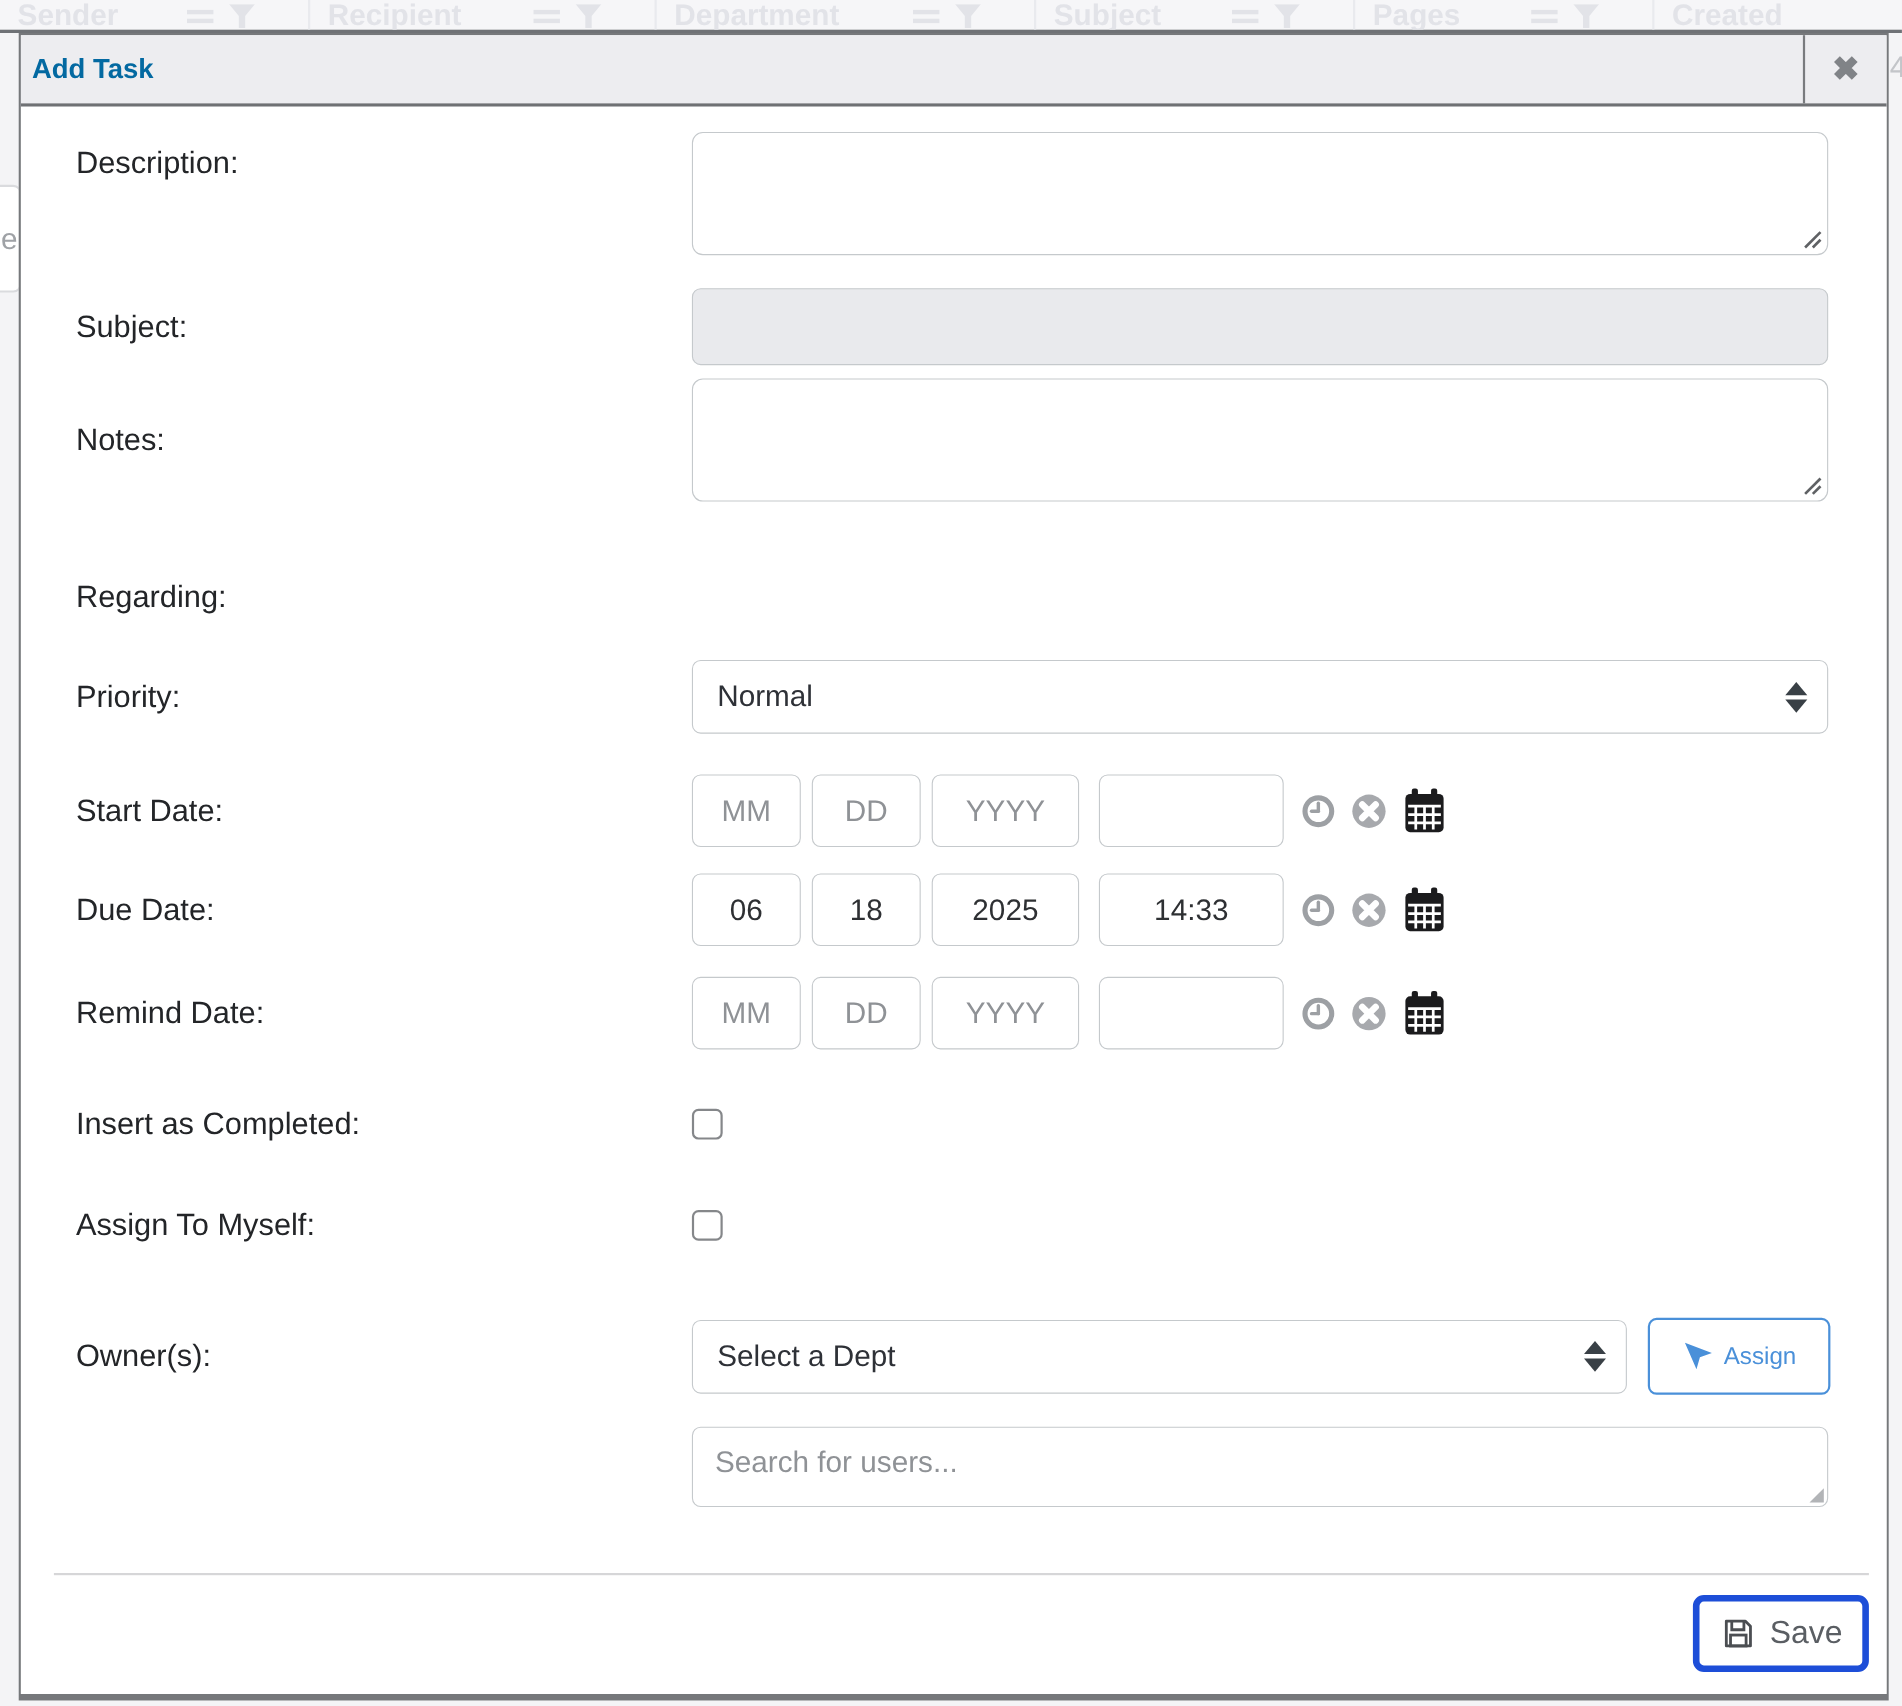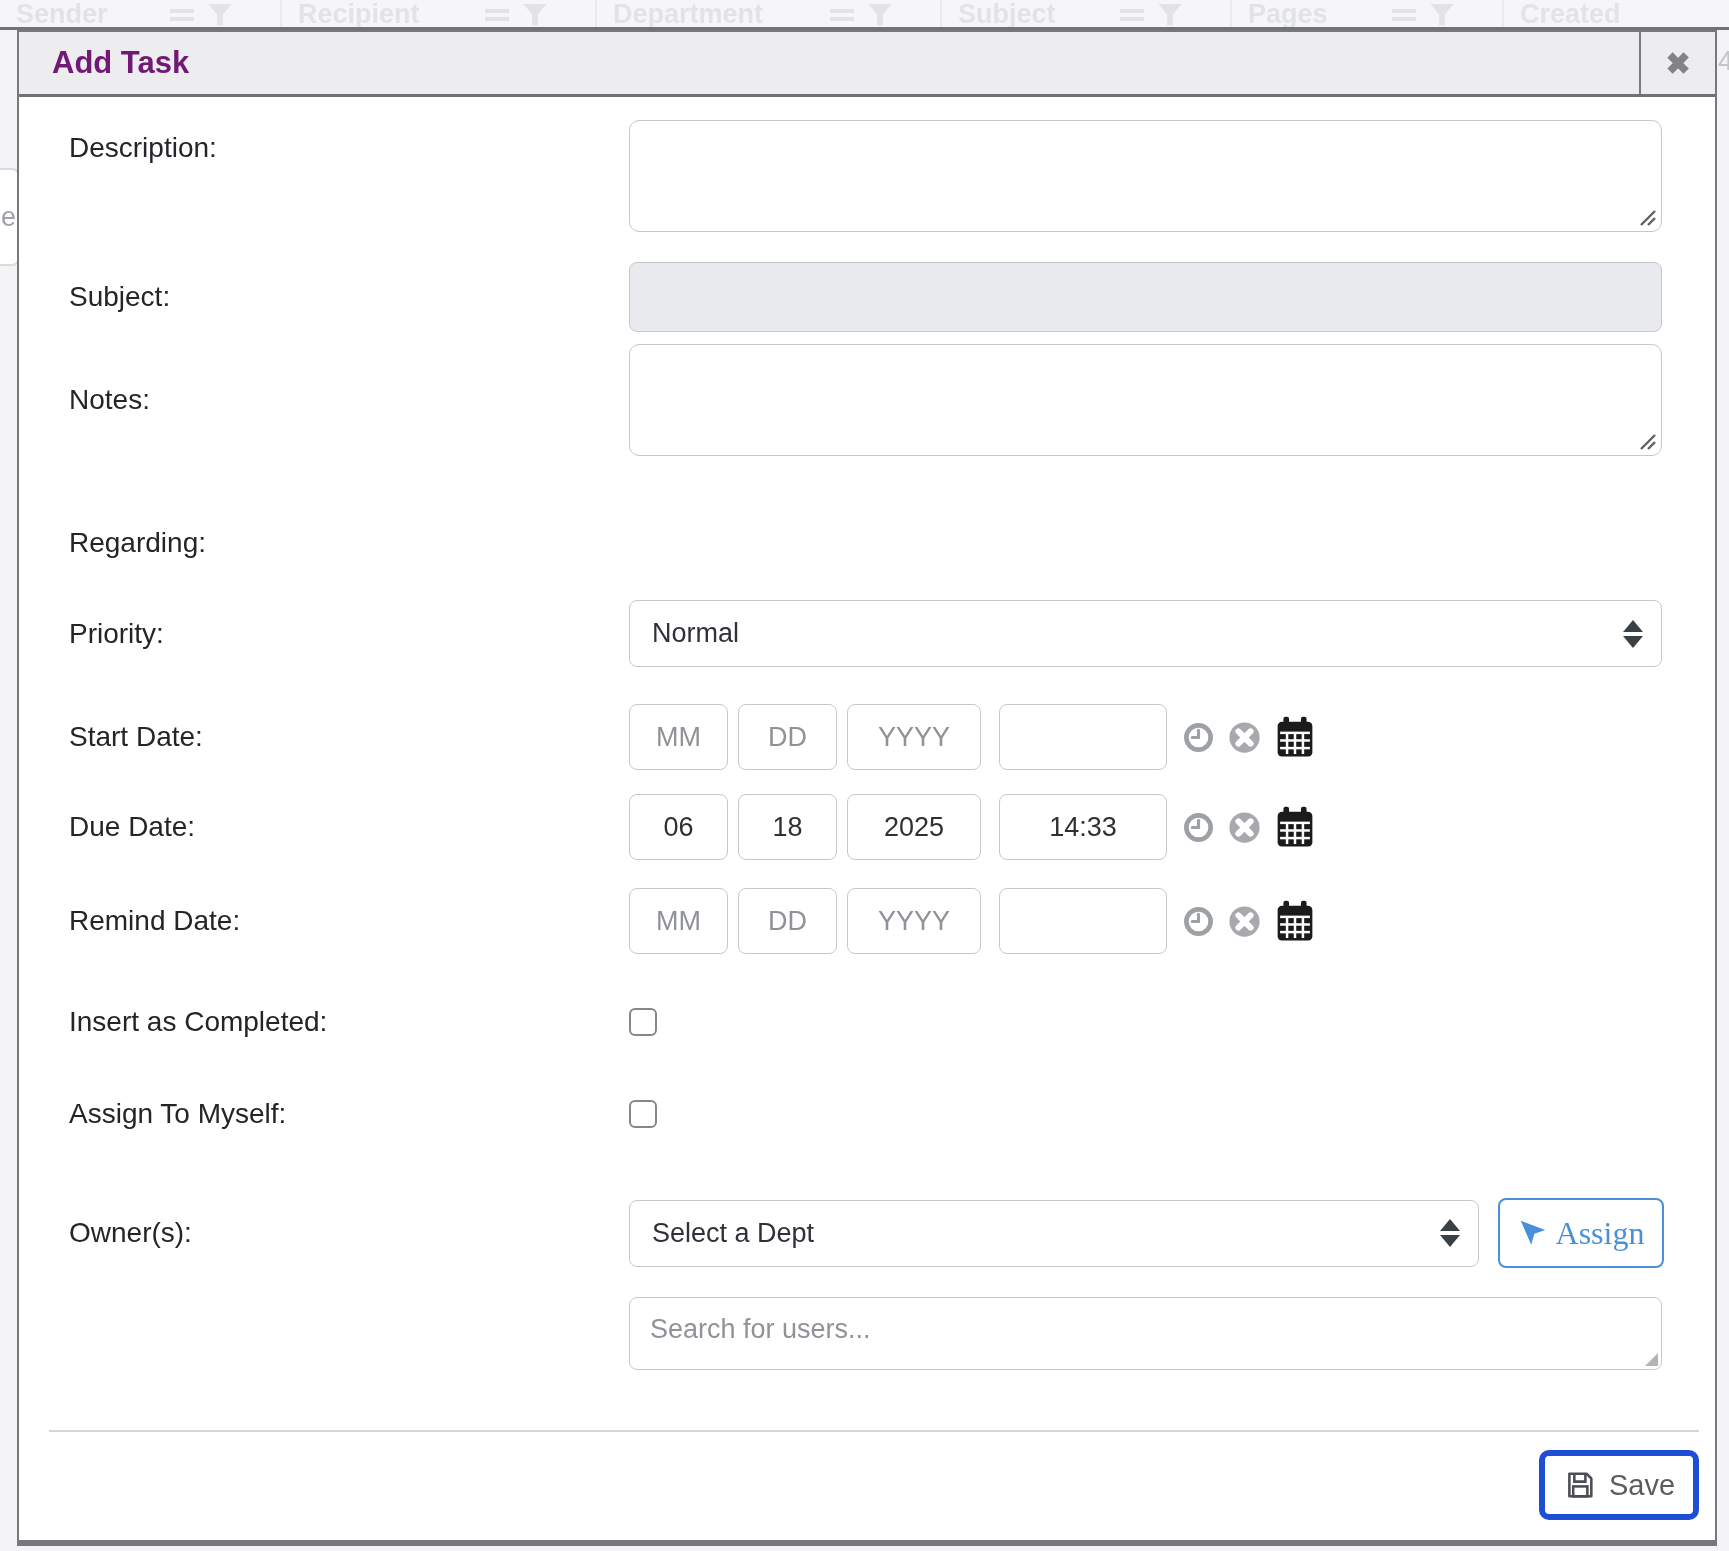--- a/index.html
+++ b/index.html
@@ -30,22 +30,22 @@
   .modal{
     position:absolute;left:17px;top:30px;width:1700px;height:1516px;box-sizing:border-box;
     background:#ffffff;border:2px solid #76787b;border-bottom-width:6px;
     display:flex;flex-direction:column;
   }
   .modal-header{
     height:62px;flex:0 0 62px;background:#ededf0;border-bottom:3px solid #6f7174;
     display:flex;align-items:stretch;
   }
   .modal-title{
-    display:flex;align-items:center;padding-left:33px;flex:1;
-    font-size:31px;font-weight:bold;color:#701a75;
+    display:flex;align-items:center;padding-left:10px;flex:1;
+    font-size:25px;font-weight:bold;color:#0369a1;
   }
   .modal-close{
     width:74px;border-left:2px solid #797b7e;display:flex;align-items:center;justify-content:center;
     cursor:pointer;
   }
   .close-x{font-size:30px;font-weight:bold;color:#808387;}
 
   .modal-body{position:relative;flex:1;background:#ffffff;}
 
   .row{position:absolute;left:0;right:0;display:flex;align-items:center;}
@@ -98,21 +98,21 @@
   .cb{
     width:28px;height:28px;box-sizing:border-box;border:2px solid #85878a;border-radius:6px;
     background:#fff;cursor:pointer;display:inline-block;
   }
 
   .owner-ctrl{display:flex;align-items:center;}
   .owner-select{width:850px;}
   .assign-btn{
     margin-left:19px;width:166px;height:70px;box-sizing:border-box;
     background:#ffffff;border:2px solid #4a90d9;border-radius:8px;
-    color:#4a90d9;font-family:Liberation Serif, serif;font-size:32px;
+    color:#4a90d9;font-family:Liberation Sans, sans-serif;font-size:22px;
     display:flex;align-items:center;justify-content:center;gap:8px;cursor:pointer;
   }
   textarea.search-ta{
     width:1033px;height:73px;box-sizing:border-box;resize:none;
     border:1px solid #c5c9cc;border-radius:8px;padding:16px 20px;
     font-family:"Liberation Sans",sans-serif;font-size:27px;color:#2e3033;outline:none;
   }
   textarea.search-ta::placeholder{color:#8f9296;opacity:1;}
 
   .footer-divider{position:absolute;left:30px;right:16px;top:1333px;height:0;border-top:2px solid #d6d6d8;}

